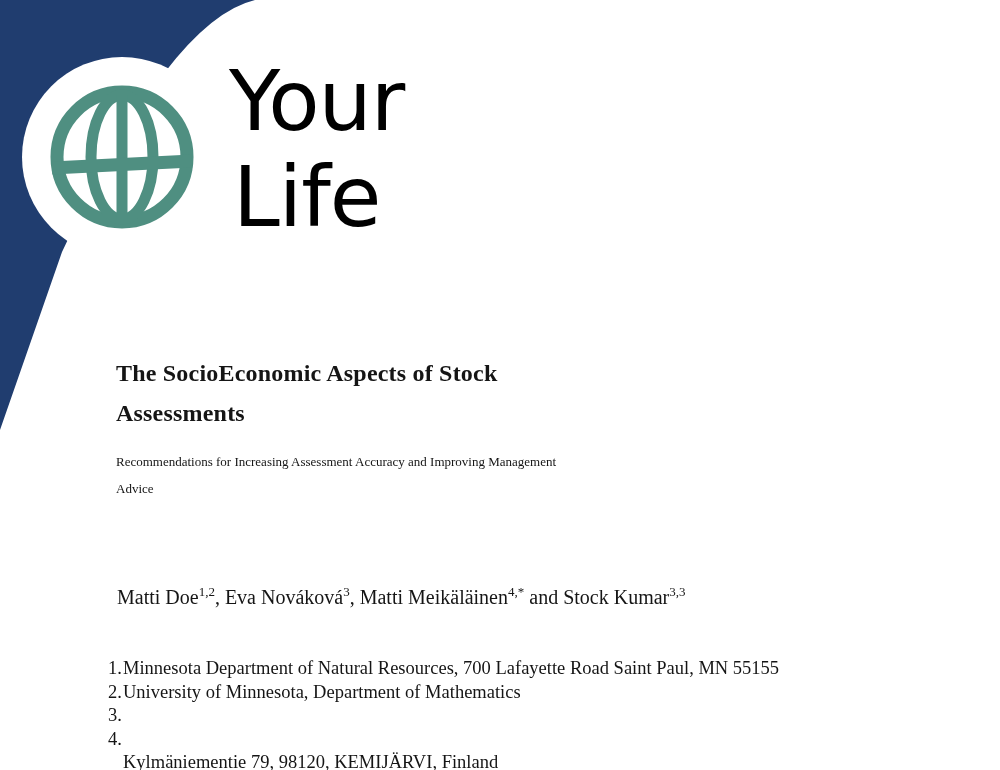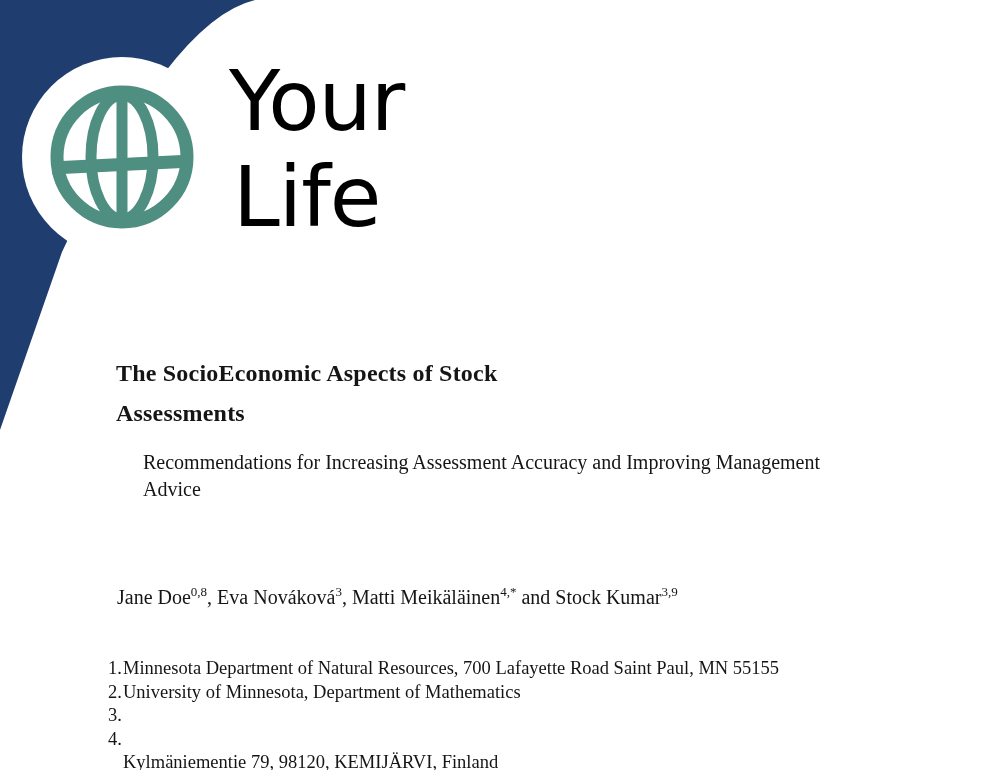--- a/index.html
+++ b/index.html
@@ -32,24 +32,23 @@
     font-size: 24px;
     font-weight: bold;
     line-height: 39.5px;
     letter-spacing: 0.2px;
     white-space: nowrap;
   }
   .paper-subtitle {
     position: absolute;
     left: 116px;
     top: 449px;
-    font-size: 20px;
+    font-size: 13px;
     line-height: 26.5px;
     white-space: nowrap;
-    margin-left: 27px;
   }
   .author-line {
     position: absolute;
     left: 117px;
     top: 585px;
     font-size: 20px;
     line-height: 24px;
     white-space: nowrap;
   }
   .author-line sup { font-size: 13px; line-height: 0; }
@@ -85,21 +84,21 @@
   <div class="paper-title">
     <div>The SocioEconomic Aspects of Stock</div>
     <div>Assessments</div>
   </div>
 
   <div class="paper-subtitle">
     <div>Recommendations for Increasing Assessment Accuracy and Improving Management</div>
     <div>Advice</div>
   </div>
 
-  <div class="author-line"><span>Jane Doe</span><sup>0,8</sup><span>, </span><span>Eva Nováková</span><sup>3</sup><span>, </span><span>Matti Meikäläinen</span><sup>4,*</sup><span> and </span><span>Stock Kumar</span><sup>3,9</sup></div>
+  <div class="author-line"><span>Matti Doe</span><sup>1,2</sup><span>, </span><span>Eva Nováková</span><sup>3</sup><span>, </span><span>Matti Meikäläinen</span><sup>4,*</sup><span> and </span><span>Stock Kumar</span><sup>3,3</sup></div>
 
   <div class="affiliations">
     <div class="aff-row">
       <span class="aff-num">1.</span>
       <span class="aff-text">Minnesota Department of Natural Resources, 700 Lafayette Road Saint Paul, MN 55155</span>
     </div>
     <div class="aff-row">
       <span class="aff-num">2.</span>
       <span class="aff-text">University of Minnesota, Department of Mathematics</span>
     </div>

